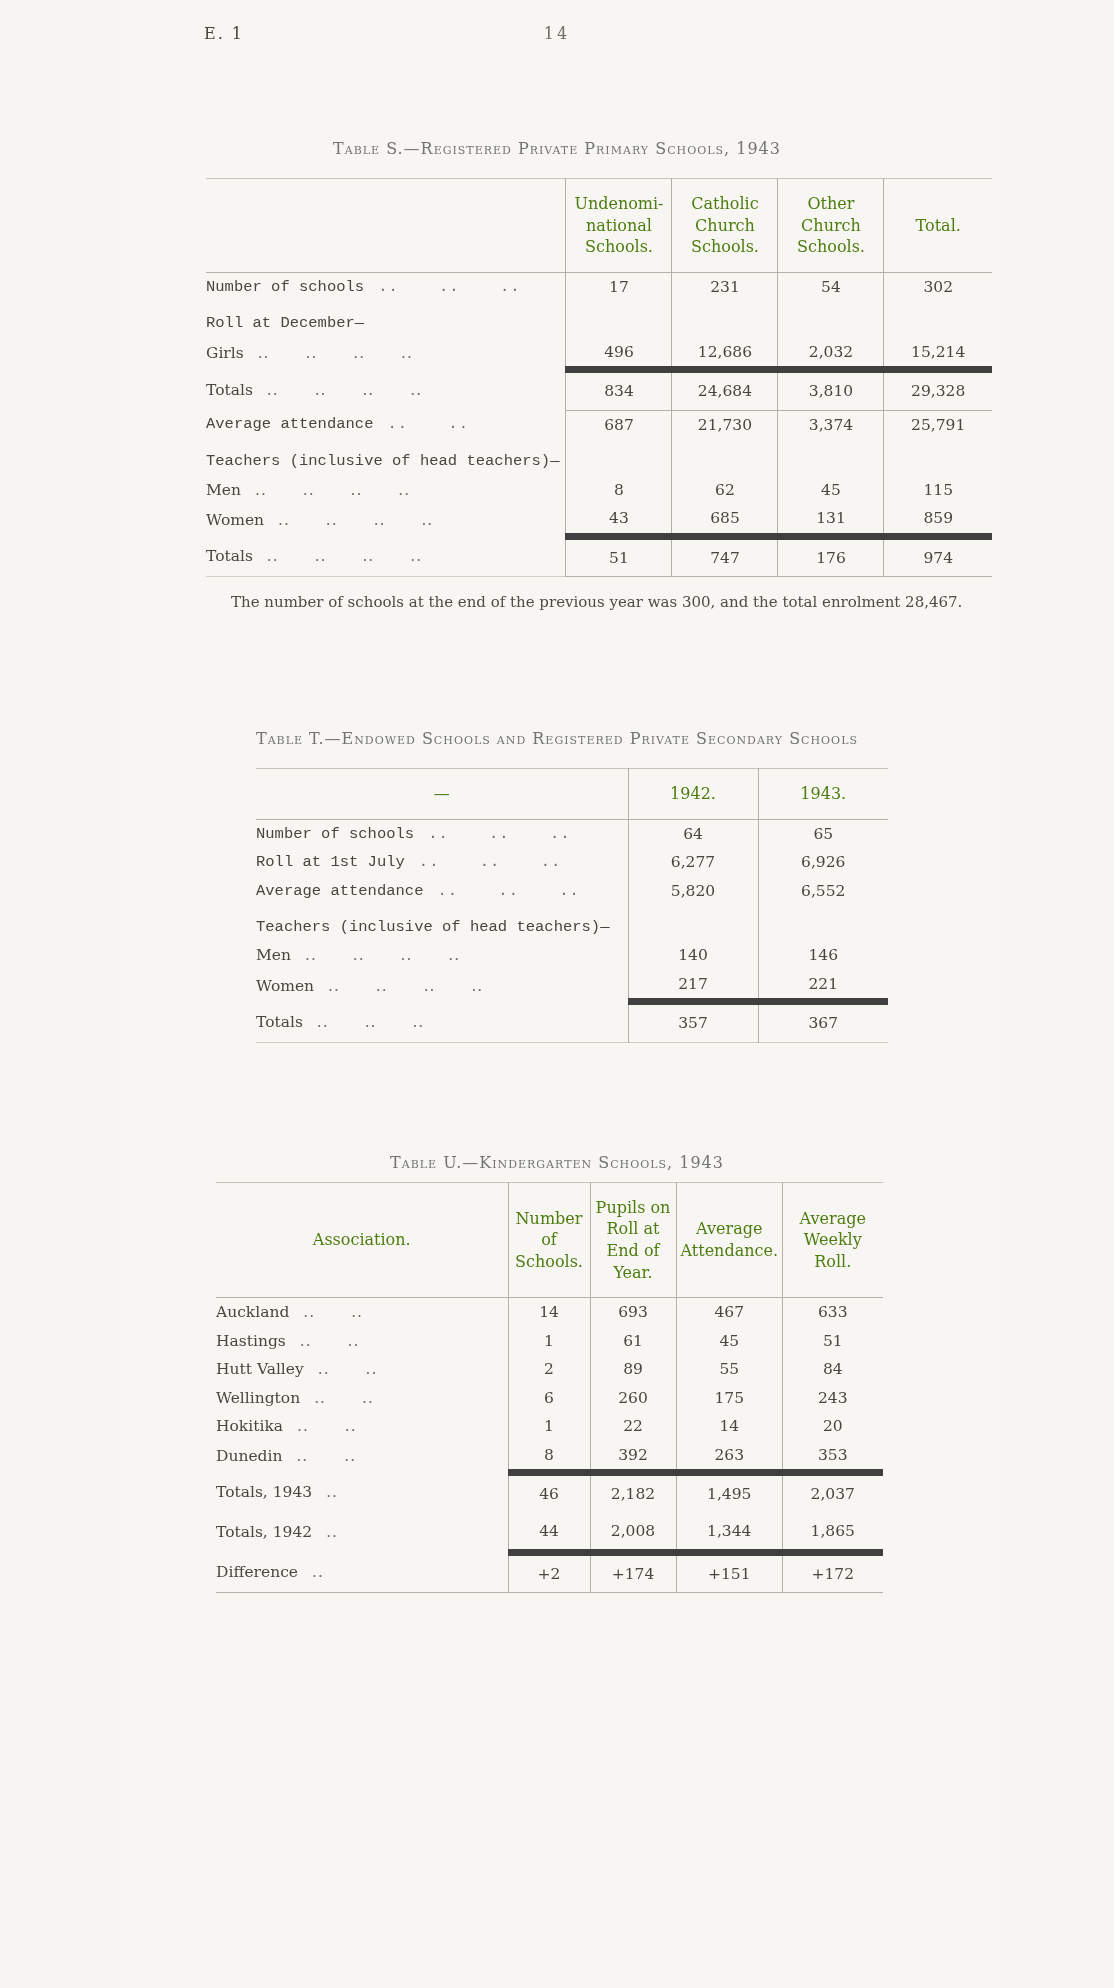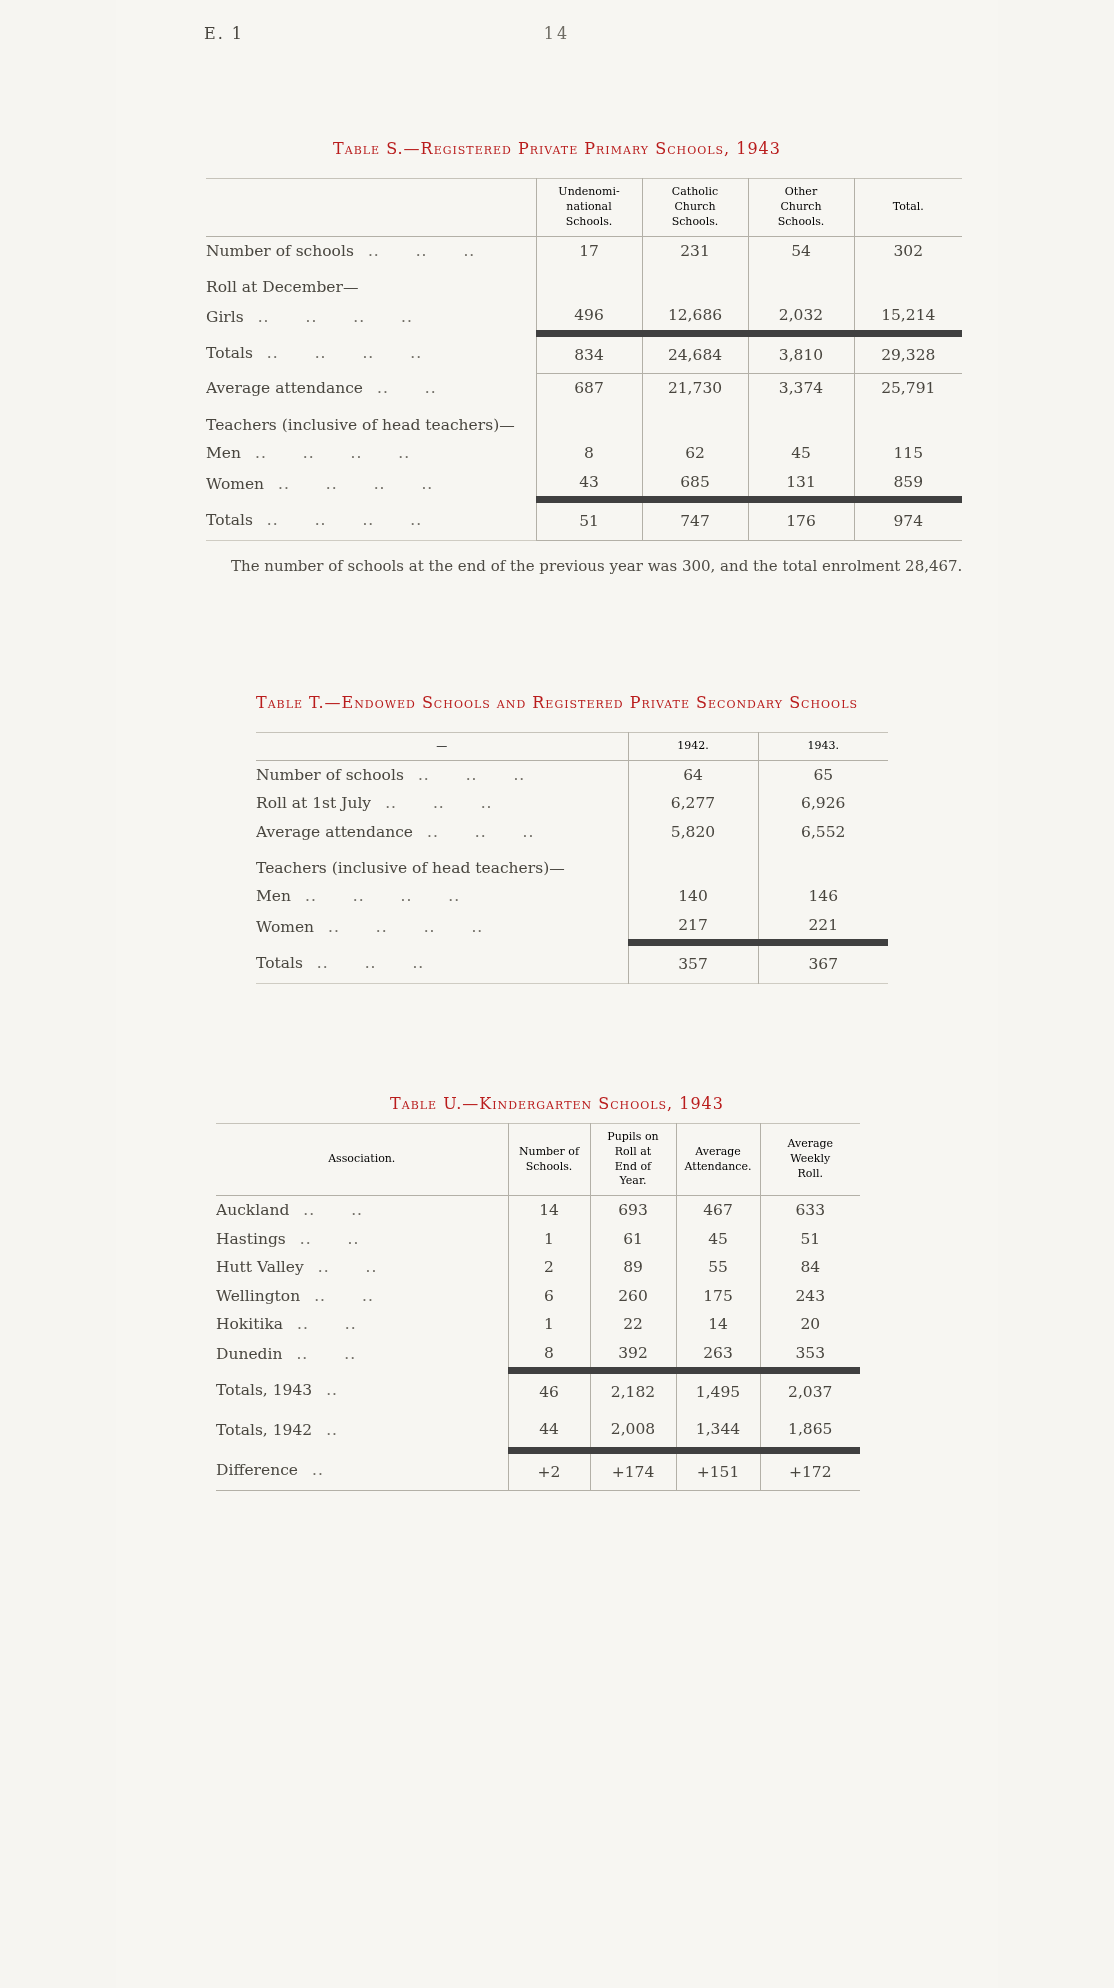--- a/index.html
+++ b/index.html
@@ -21,50 +21,50 @@
   }
   .doc-ref{width:160px;letter-spacing:2px;}
   .page-num{flex:1;text-align:center;color:#6e6b63;letter-spacing:3px;}
   .hdr-spacer{width:160px;}
 
   .tbl-title{
     text-align:center;
     font-variant:small-caps;
     letter-spacing:1px;
     font-size:16px;
-    color:#b91c1c;
+    color:#737373;
   }
   .title-s{margin-top:96px;}
   .title-t{margin-top:118px;}
   .title-u{margin-top:110px;}
 
   table{
     border-collapse:collapse;
     table-layout:fixed;
     font-size:15.5px;
     color:#49463f;
   }
   thead tr{border-top:1px solid #c6c3ba;}
   th{
     font-weight:normal;
-    font-size:11px;
+    font-size:16px;
     text-align:center;
     vertical-align:middle;
     white-space:pre-line;
-    padding:6px 4px;
+    padding:14px 4px;
     border-bottom:1px solid #b3b0a7;
     line-height:1.35;
-    color:#000000;
+    color:#4d7c0f;
   }
   th.stub-head{text-align:center;}
   td{padding:3px 6px;line-height:1.45;}
   td.stub{text-align:left;padding-left:0;white-space:nowrap;overflow:hidden;}
   td.val, th:not(.stub-head){border-left:1px solid #b3b0a7;}
   td.val{text-align:center;}
-  .indent0{padding-left:0;}
+  .indent0{padding-left:0;font-family:Liberation Mono, monospace;}
   .indent1{padding-left:18px;}
   .indent2{padding-left:70px;}
   tr.sec td{padding-top:11px;}
   tr.tot td{padding-top:7px;padding-bottom:7px;}
   tr.rule-above td.val{border-top:7px solid #404040;}
   .tbl-s tr.tot td.val{border-bottom:1px solid #b3b0a7;}
   .dots{
     color:#716e66;
     word-spacing:30px;
     padding-left:14px;

